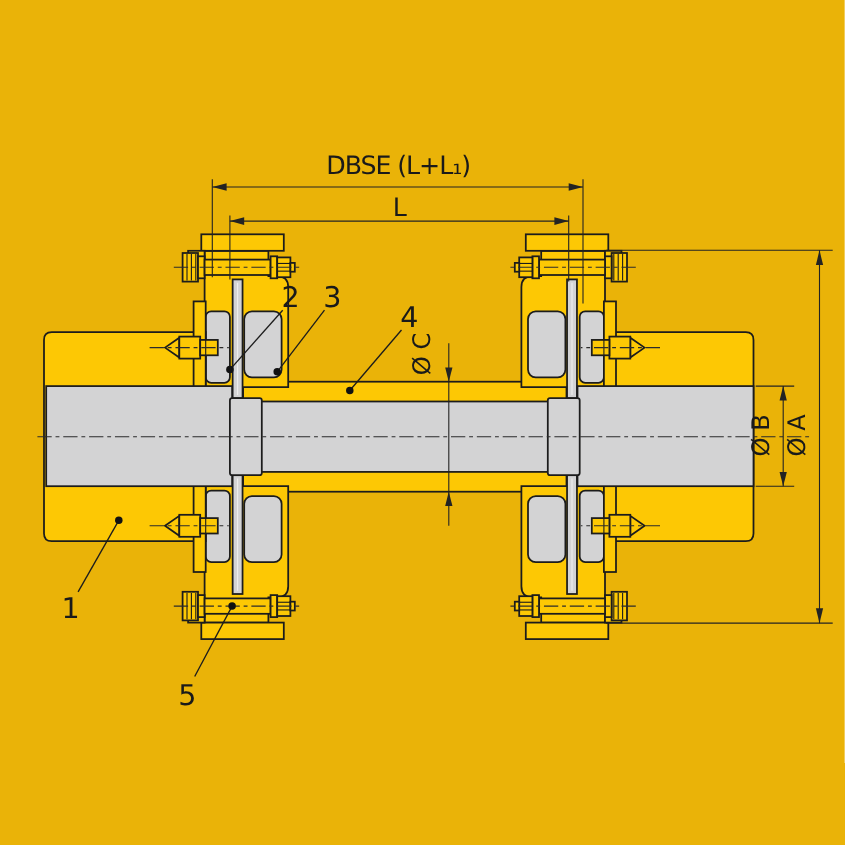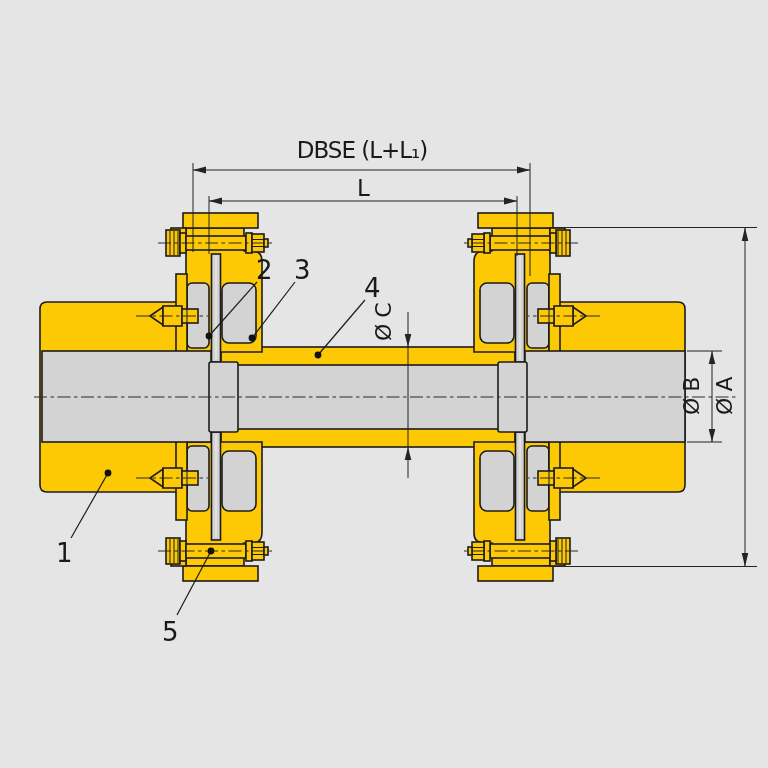--- a/index.html
+++ b/index.html
@@ -1,16 +1,16 @@
 <!DOCTYPE html>
 <html><head>
 <meta charset="utf-8">
 <style>
   html,body{margin:0;padding:0;background:#ffffff;}
-  .stage{width:768px;height:768px;position:relative;background:#e5e5e5;overflow:hidden;}
+  .stage{width:768px;height:768px;position:relative;background:#eab308;overflow:hidden;}
   .yellow{fill:#FDC804;stroke:#1C1C1C;stroke-width:1.6;}
   .gray{fill:#D3D3D4;stroke:#1C1C1C;stroke-width:1.6;}
   .thin{stroke:#1C1C1C;stroke-width:1;fill:none;}
   .dim{stroke:#232323;stroke-width:1;fill:none;}
   .cl{stroke:#2B2B2B;stroke-width:1;fill:none;stroke-dasharray:13 3.5 3.5 3.5;}
   .arrow{fill:#232323;stroke:none;}
   .leader{stroke:#1C1C1C;stroke-width:1.2;fill:none;}
   .dot{fill:#111;stroke:none;}
   .lam{stroke:#EFEFEF;stroke-width:1;}
   text{font-family:"DejaVu Sans", sans-serif;fill:#1A1A1A;}

